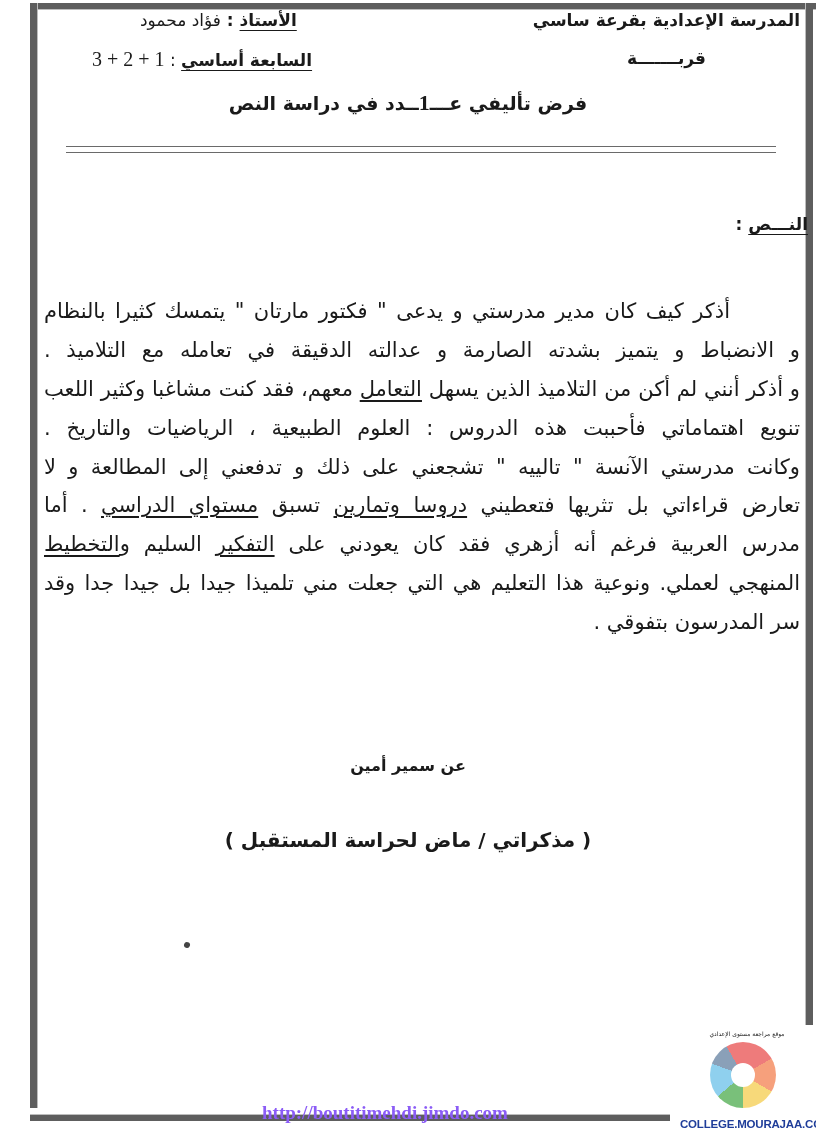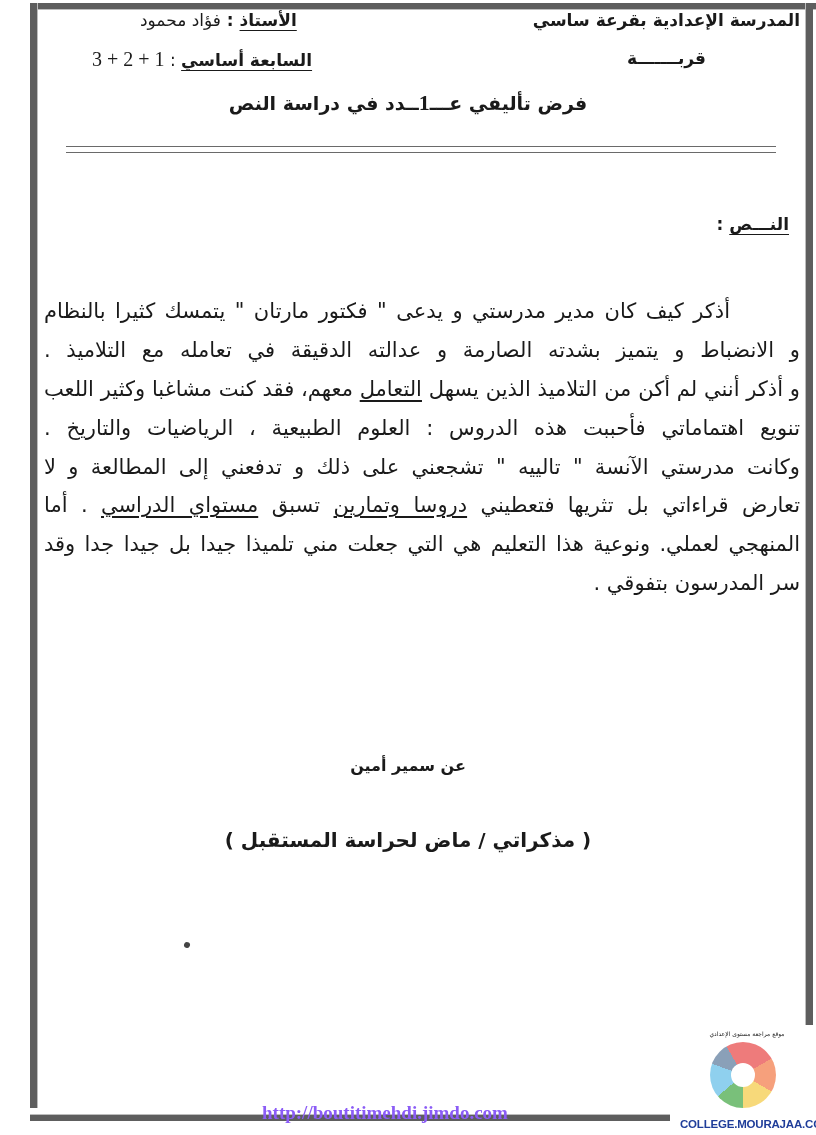--- a/index.html
+++ b/index.html
@@ -33,21 +33,21 @@
     .town { right: 110px; top: 48px; font-size: 17px; }
     .teacher { left: 140px; top: 10px; font-size: 17px; }
     .level { left: 92px; top: 48px; font-size: 17px; }
     .level .nums { font-family: "Liberation Serif", serif; font-weight: normal; font-size: 20px; }
     .title { left: 0; width: 816px; top: 90px; text-align: center; font-size: 19px; }
     .title .one { font-family: "Liberation Serif", serif; font-size: 22px; }
     .sep {
       position: absolute; left: 66px; top: 146px; width: 710px; height: 5px;
       border-top: 1.5px solid #6a6a6a; border-bottom: 1.5px solid #6a6a6a;
     }
-    .text-label { right: 27px; top: 214px; font-size: 17px; }
+    .text-label { right: 8px; top: 214px; font-size: 17px; }
 
     .passage {
       position: absolute; left: 44px; width: 756px; top: 292px;
       direction: rtl; font-size: 21px; line-height: 38.9px;
     }
     .passage .line { display: block; text-align: justify; text-align-last: justify; height: 38.9px; overflow: hidden; }
     .passage .line.first { padding-right: 70px; }
     .passage .line.last { text-align-last: right; }
 
     .author { left: 0; width: 816px; top: 756px; text-align: center; font-size: 16px; }
@@ -110,20 +110,21 @@
   <span class="u">النـــص</span><span> :</span>
 </div>
 
 <div class="passage" id="passage">
     <span class="line first"><span>أذكر كيف كان مدير مدرستي و يدعى " فكتور مارتان " يتمسك كثيرا بالنظام</span></span>
     <span class="line"><span>و الانضباط و يتميز بشدته الصارمة و عدالته الدقيقة في تعامله مع التلاميذ .</span></span>
     <span class="line"><span>و أذكر أنني لم أكن من التلاميذ الذين يسهل </span><span class="u">التعامل</span><span> معهم، فقد كنت مشاغبا وكثير اللعب</span></span>
     <span class="line"><span>تنويع اهتماماتي فأحببت هذه الدروس : العلوم الطبيعية ، الرياضيات والتاريخ .</span></span>
     <span class="line"><span>وكانت مدرستي الآنسة " تالييه " تشجعني على ذلك و تدفعني إلى المطالعة و لا</span></span>
     <span class="line"><span>تعارض قراءاتي بل تثريها فتعطيني </span><span class="u">دروسا وتمارين</span><span> تسبق </span><span class="u">مستواي الدراسي</span><span> . أما</span></span>
+    <span class="line"><span>مدرس العربية فرغم أنه أزهري فقد كان يعودني على </span><span class="u">التفكير</span><span> السليم و</span><span class="u">التخطيط</span></span>
     <span class="line"><span>المنهجي لعملي. ونوعية هذا التعليم هي التي جعلت مني تلميذا جيدا بل جيدا جدا وقد</span></span>
     <span class="line last"><span>سر المدرسون بتفوقي .</span></span>
   </div>
 
 <div class="abs rtl bold author">عن سمير أمين</div>
 <div class="abs rtl bold source">( مذكراتي / ماض لحراسة المستقبل )</div>
 
 <div class="dot"></div>
 
 <div class="url">http://boutitimehdi.jimdo.com</div>

